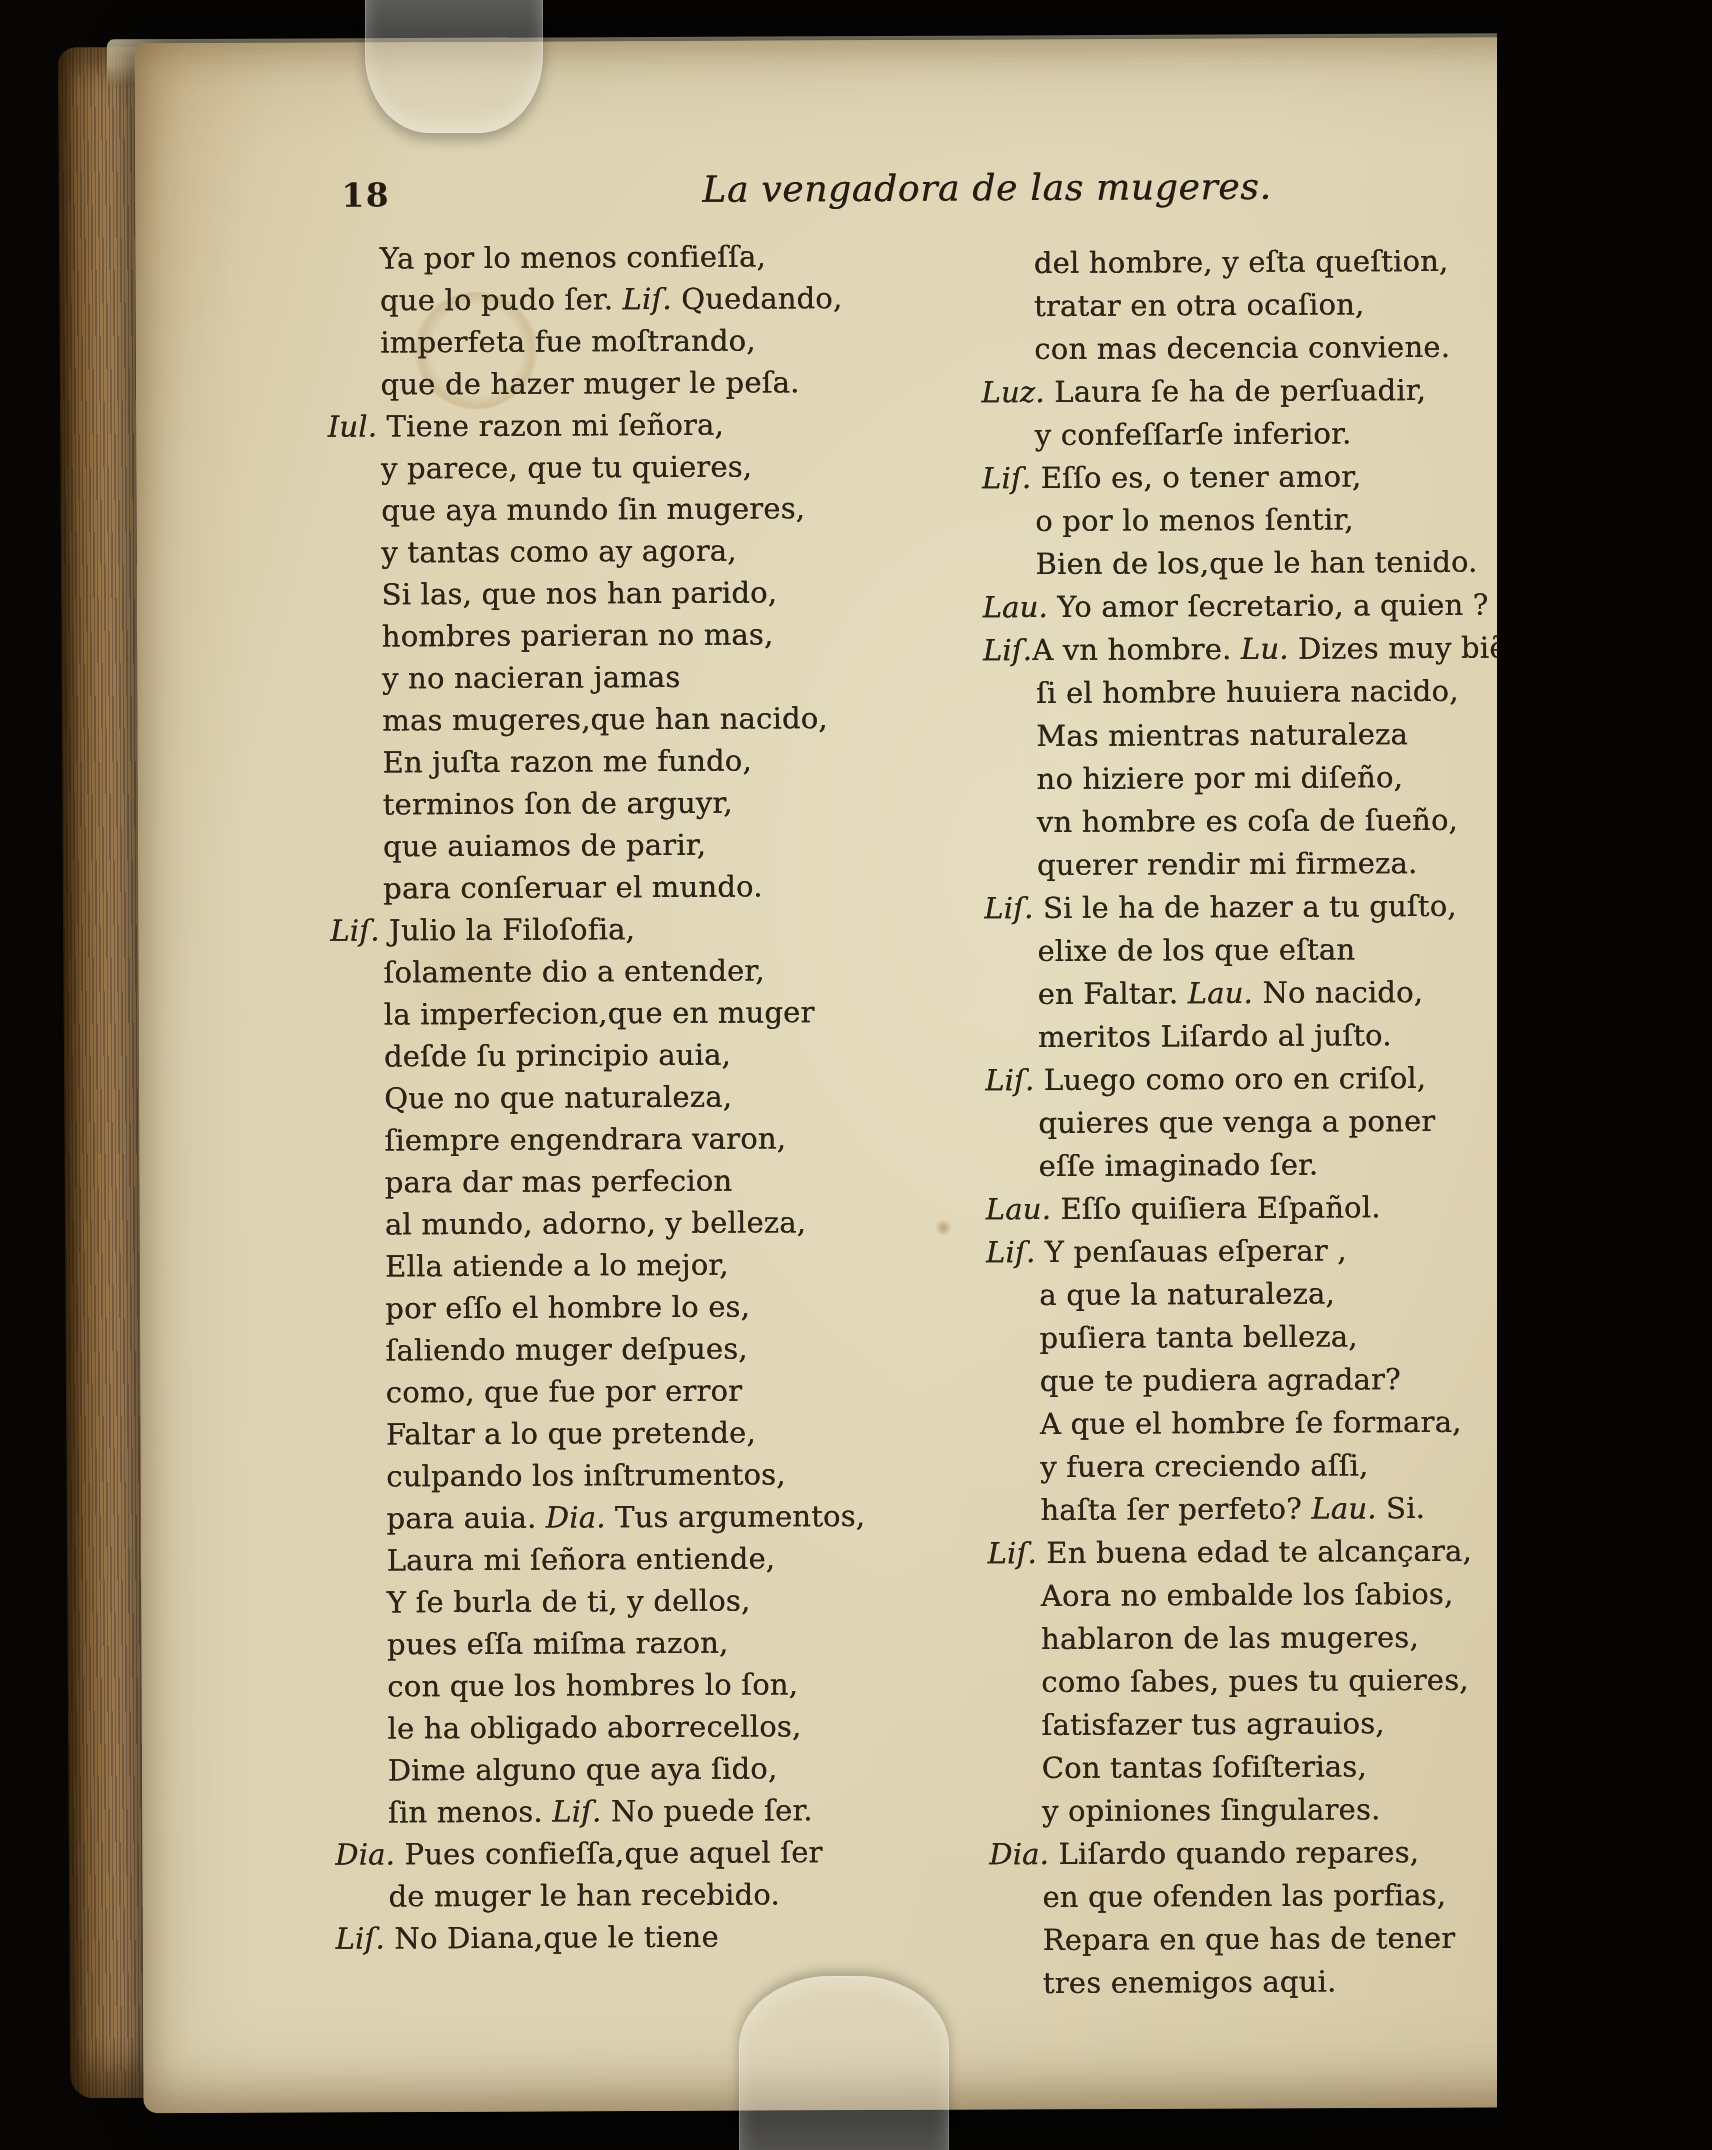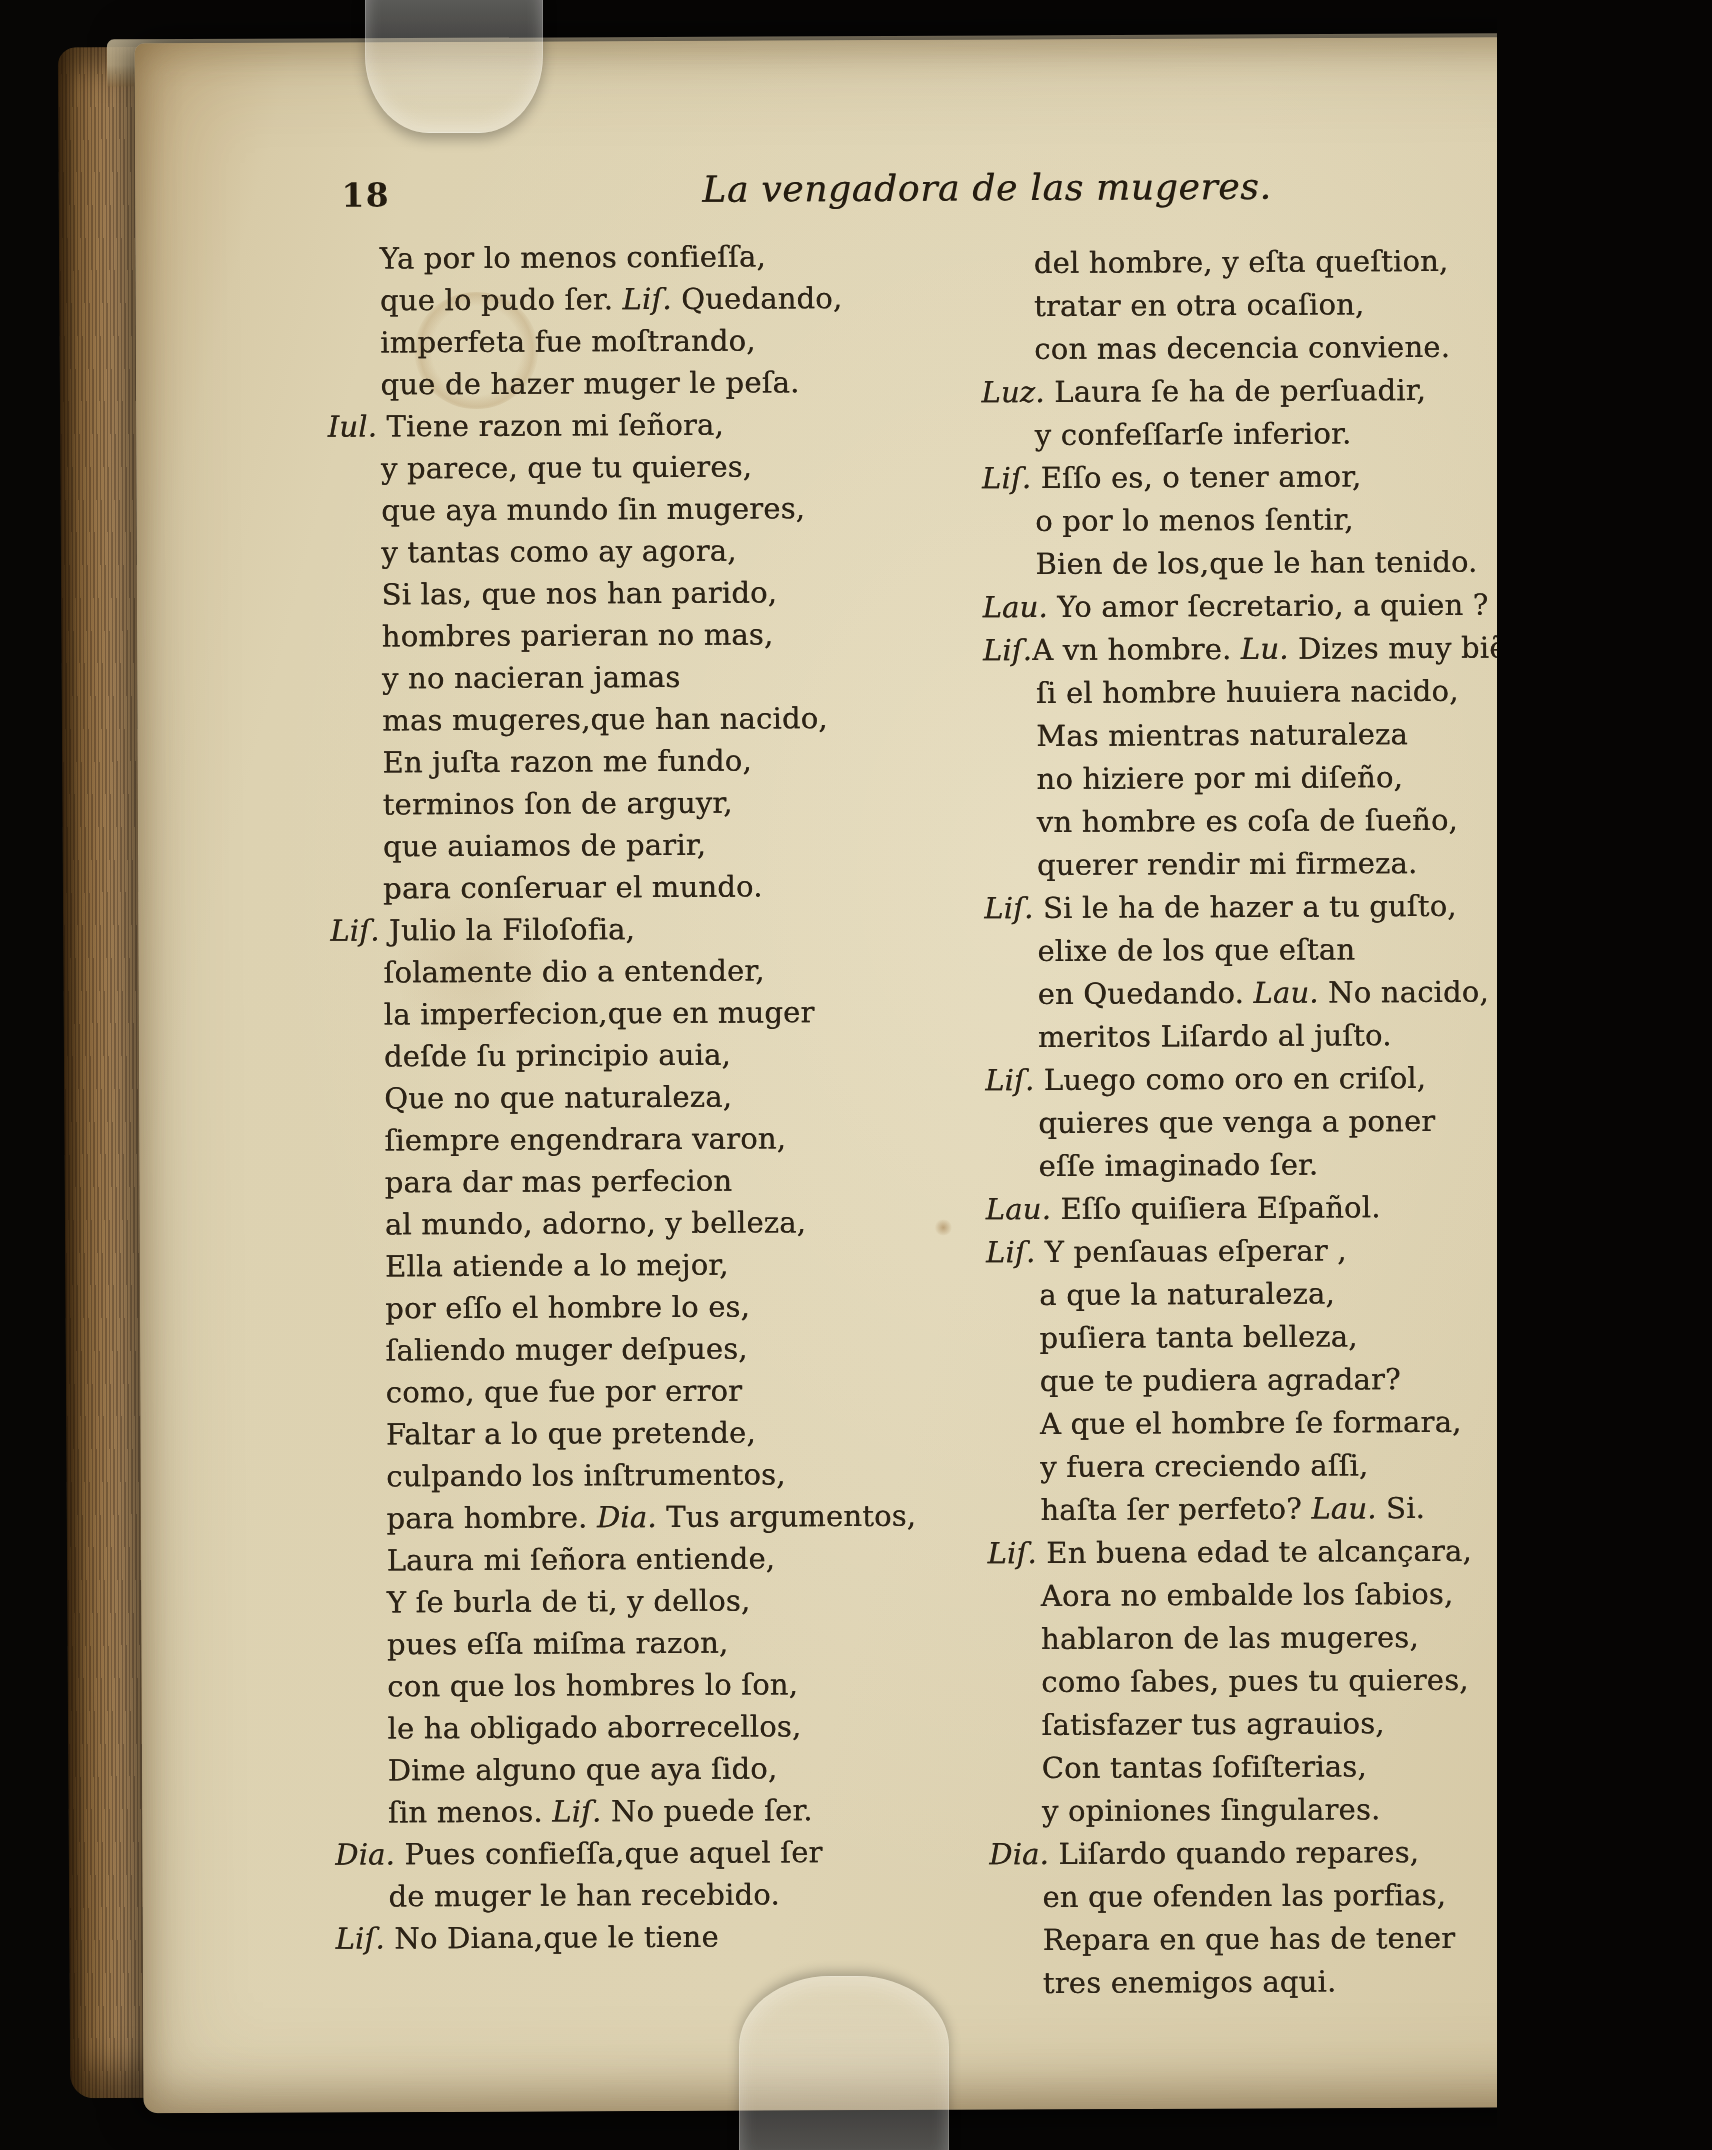--- a/index.html
+++ b/index.html
@@ -111,21 +111,21 @@
         <div class="vline ind"><span class="rm">Que no que naturaleza,</span></div>
         <div class="vline ind"><span class="rm">ſiempre engendrara varon,</span></div>
         <div class="vline ind"><span class="rm">para dar mas perfecion</span></div>
         <div class="vline ind"><span class="rm">al mundo, adorno, y belleza,</span></div>
         <div class="vline ind"><span class="rm">Ella atiende a lo mejor,</span></div>
         <div class="vline ind"><span class="rm">por eſſo el hombre lo es,</span></div>
         <div class="vline ind"><span class="rm">ſaliendo muger deſpues,</span></div>
         <div class="vline ind"><span class="rm">como, que fue por error</span></div>
         <div class="vline ind"><span class="rm">Faltar a lo que pretende,</span></div>
         <div class="vline ind"><span class="rm">culpando los inſtrumentos,</span></div>
-        <div class="vline ind"><span class="rm">para hombre. </span><span class="sp">Dia.</span><span class="rm"> Tus argumentos,</span></div>
+        <div class="vline ind"><span class="rm">para auia. </span><span class="sp">Dia.</span><span class="rm"> Tus argumentos,</span></div>
         <div class="vline ind"><span class="rm">Laura mi ſeñora entiende,</span></div>
         <div class="vline ind"><span class="rm">Y ſe burla de ti, y dellos,</span></div>
         <div class="vline ind"><span class="rm">pues eſſa miſma razon,</span></div>
         <div class="vline ind"><span class="rm">con que los hombres lo ſon,</span></div>
         <div class="vline ind"><span class="rm">le ha obligado aborrecellos,</span></div>
         <div class="vline ind"><span class="rm">Dime alguno que aya ſido,</span></div>
         <div class="vline ind"><span class="rm">ſin menos. </span><span class="sp">Liſ.</span><span class="rm"> No puede ſer.</span></div>
         <div class="vline"><span class="sp">Dia.</span><span class="rm"> Pues confieſſa,que aquel ſer</span></div>
         <div class="vline ind"><span class="rm">de muger le han recebido.</span></div>
         <div class="vline"><span class="sp">Liſ.</span><span class="rm"> No Diana,que le tiene</span></div>
@@ -141,21 +141,21 @@
         <div class="vline ind"><span class="rm">Bien de los,que le han tenido.</span></div>
         <div class="vline"><span class="sp">Lau.</span><span class="rm"> Yo amor ſecretario, a quien ?</span></div>
         <div class="vline"><span class="sp">Liſ.</span><span class="rm">A vn hombre. </span><span class="sp">Lu.</span><span class="rm"> Dizes muy biẽ,</span></div>
         <div class="vline ind"><span class="rm">ſi el hombre huuiera nacido,</span></div>
         <div class="vline ind"><span class="rm">Mas mientras naturaleza</span></div>
         <div class="vline ind"><span class="rm">no hiziere por mi diſeño,</span></div>
         <div class="vline ind"><span class="rm">vn hombre es coſa de ſueño,</span></div>
         <div class="vline ind"><span class="rm">querer rendir mi firmeza.</span></div>
         <div class="vline"><span class="sp">Liſ.</span><span class="rm"> Si le ha de hazer a tu guſto,</span></div>
         <div class="vline ind"><span class="rm">elixe de los que eſtan</span></div>
-        <div class="vline ind"><span class="rm">en Quedando. </span><span class="sp">Lau.</span><span class="rm"> No nacido,</span></div>
+        <div class="vline ind"><span class="rm">en Faltar. </span><span class="sp">Lau.</span><span class="rm"> No nacido,</span></div>
         <div class="vline ind"><span class="rm">meritos Liſardo al juſto.</span></div>
         <div class="vline"><span class="sp">Liſ.</span><span class="rm"> Luego como oro en criſol,</span></div>
         <div class="vline ind"><span class="rm">quieres que venga a poner</span></div>
         <div class="vline ind"><span class="rm">eſſe imaginado ſer.</span></div>
         <div class="vline"><span class="sp">Lau.</span><span class="rm"> Eſſo quiſiera Eſpañol.</span></div>
         <div class="vline"><span class="sp">Liſ.</span><span class="rm"> Y penſauas eſperar ,</span></div>
         <div class="vline ind"><span class="rm">a que la naturaleza,</span></div>
         <div class="vline ind"><span class="rm">puſiera tanta belleza,</span></div>
         <div class="vline ind"><span class="rm">que te pudiera agradar?</span></div>
         <div class="vline ind"><span class="rm">A que el hombre ſe formara,</span></div>

